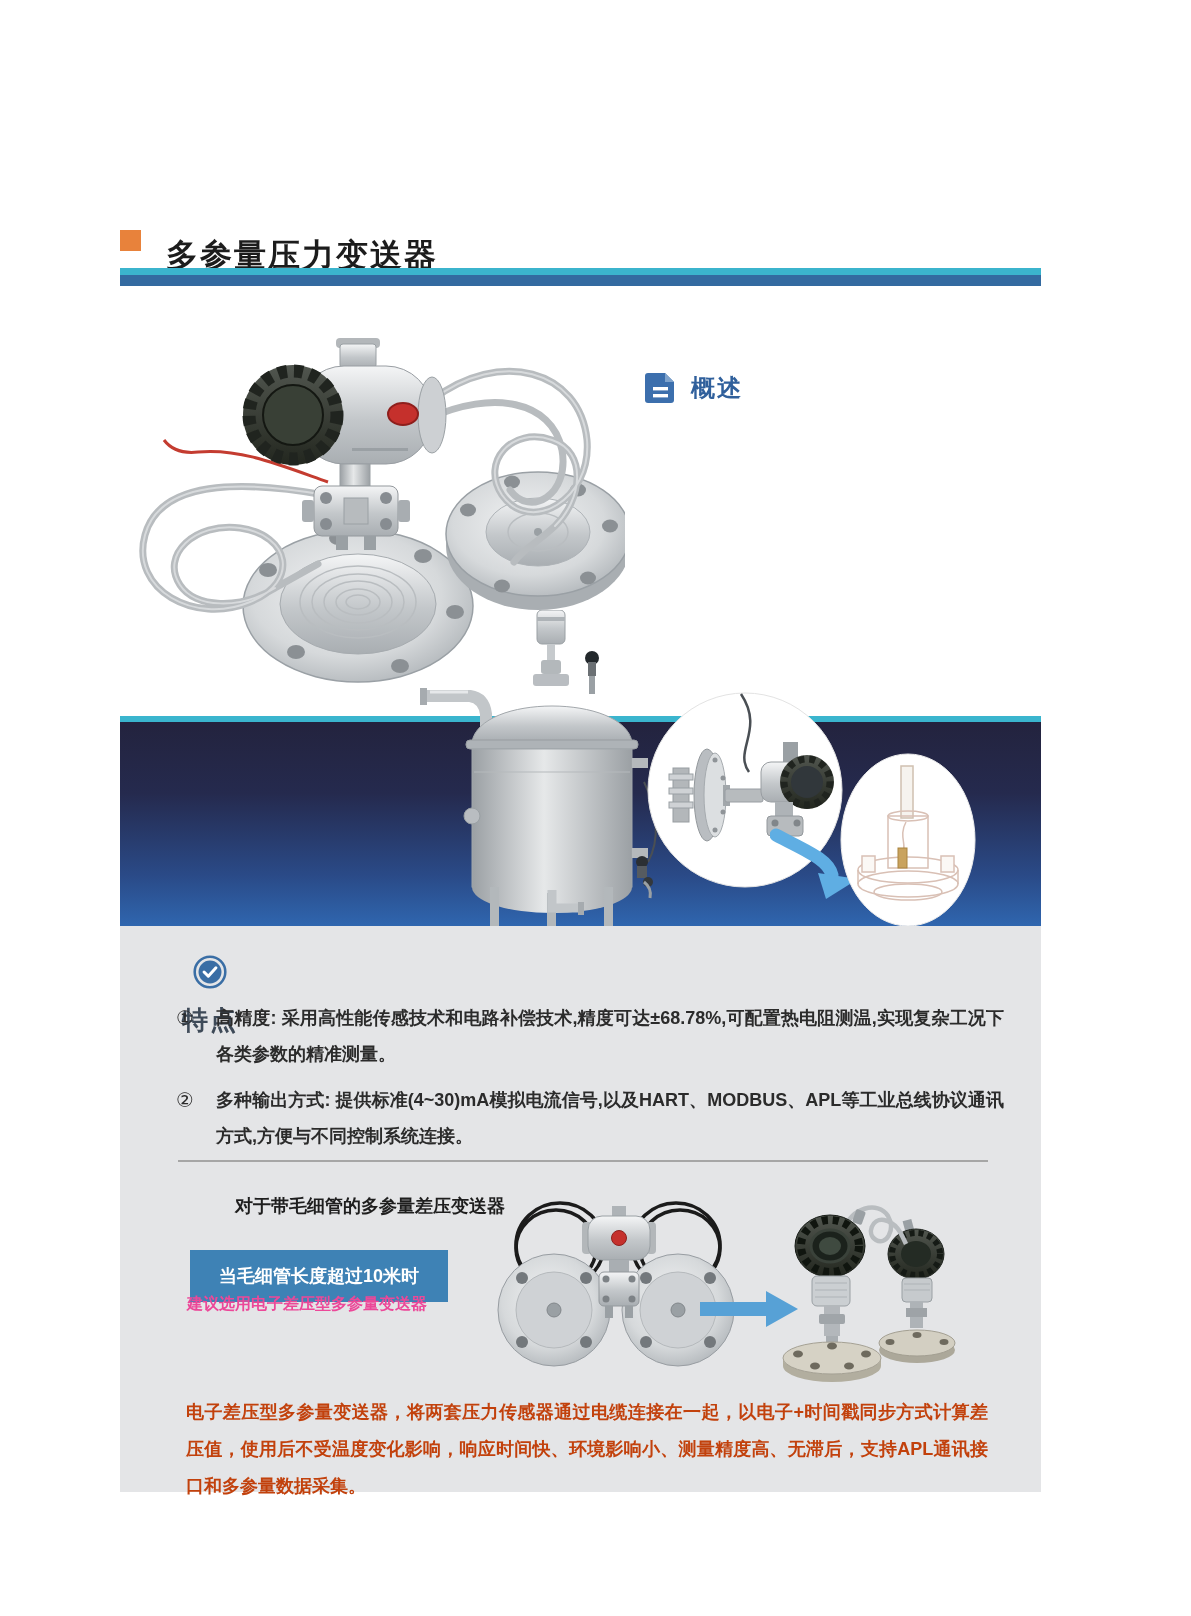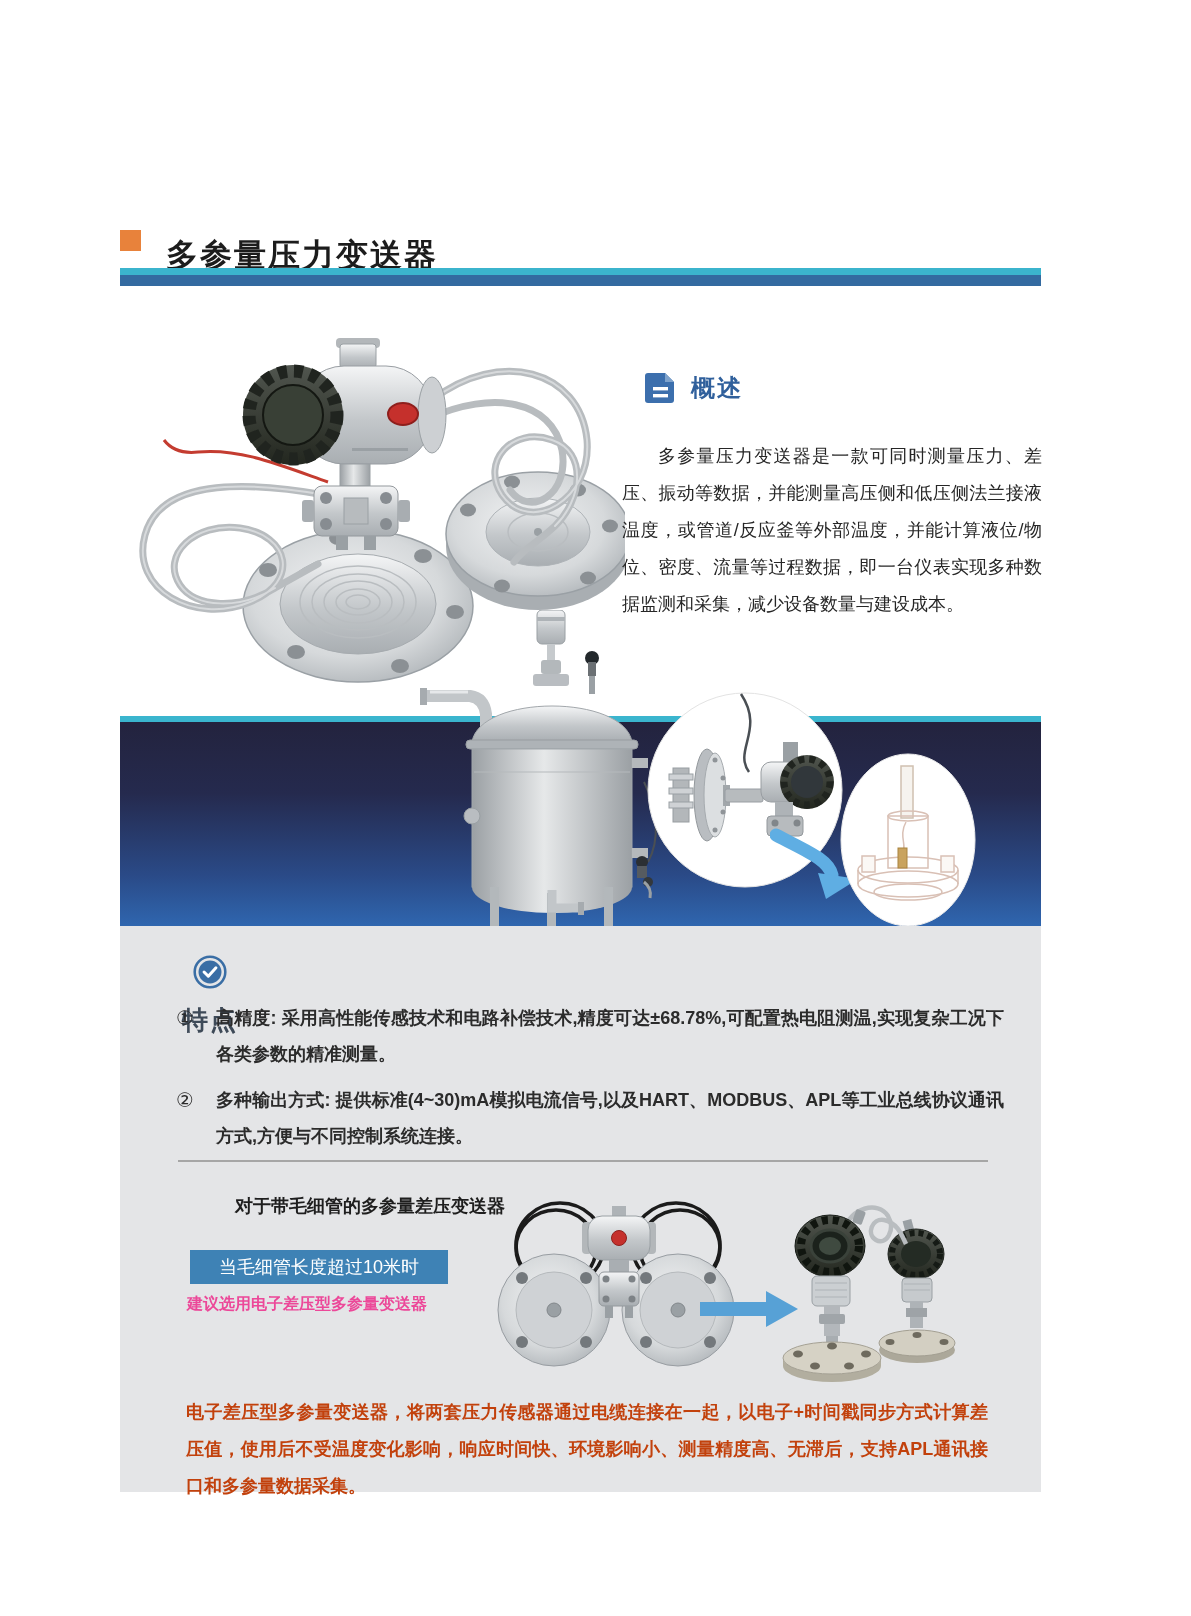--- a/index.html
+++ b/index.html
@@ -29,22 +29,22 @@
   .gray-section{left:120px;top:926px;width:921px;height:566px;background:#E4E5E7;}
   .features-head{left:182px;top:955px;display:flex;align-items:center;gap:14px;flex-direction:column;}
   .features-heading{font-size:26px;font-weight:bold;color:#3E4A58;letter-spacing:2px;}
   .features-list{left:176px;top:1000px;width:828px;}
   .feature-item{display:flex;gap:14px;margin-bottom:10px;}
   .feature-marker{flex:0 0 26px;font-size:20px;line-height:36px;color:#2b2b2b;}
   .feature-text{font-size:18px;line-height:36px;font-weight:600;color:#2b2b2b;text-align:justify;}
   .divider{left:178px;top:1160px;width:810px;height:2px;background:#A6A6A6;}
 
   .cap-line1{left:187px;top:1194px;font-size:18px;font-weight:bold;color:#1e1e1e;margin-left:48px;}
-  .cap-highlight{left:190px;top:1250px;width:258px;height:34px;background:#3E82B5;color:#fff;
-                 font-size:18px;font-weight:normal;display:flex;align-items:center;justify-content:center;}
+  .cap-highlight{left:190px;top:1250px;width:258px;height:52px;background:#3E82B5;color:#fff;
+                 font-size:18px;font-weight:bold;display:flex;align-items:center;justify-content:center;}
   .cap-line2{left:187px;top:1294px;font-size:16px;font-weight:bold;color:#ec4899;}
   .cap-body{left:186px;top:1394px;width:802px;font-size:18px;line-height:37px;font-weight:600;
             color:#c2410c;text-align:justify;}
 </style>
 </head>
 <body>
 
 <div class="page">
 
   <svg width="0" height="0" style="position:absolute" aria-hidden="true">
@@ -150,21 +150,20 @@
 
   <div class="abs overview-head">
     <svg width="34" height="30" viewBox="0 0 34 30">
       <path d="M3,0 h17 l9,9 v18 a3,3 0 0 1 -3,3 h-23 a3,3 0 0 1 -3,-3 v-24 a3,3 0 0 1 3,-3 z" fill="#3C6FAD"></path>
       <path d="M20,0 l9,9 h-9 z" fill="#7FA3CC"></path>
       <rect x="8" y="14" width="15" height="3.4" fill="#fff"></rect>
       <rect x="8" y="21" width="15" height="3.4" fill="#fff"></rect>
     </svg>
     <span class="sec-heading">概述</span>
   </div>
-  <div class="abs overview-body">多参量压力变送器是一款可同时测量压力、差压、振动等数据，并能测量高压侧和低压侧法兰接液温度，或管道/反应釜等外部温度，并能计算液位/物位、密度、流量等过程数据，即一台仪表实现多种数据监测和采集，减少设备数量与建设成本。</div>
 
   <div class="abs band">
     <div class="cyan"></div>
     <div class="grad"></div>
   </div>
 
   <svg class="abs" style="left:420px;top:610px" width="260" height="325" viewBox="0 0 260 325">
     <g>
       <rect x="117" y="0" width="28" height="34" rx="5" fill="url(#gradMetalV)" stroke="#9aa0a4"></rect>
       <rect x="117" y="7" width="28" height="4" fill="#aeb3b7"></rect>

